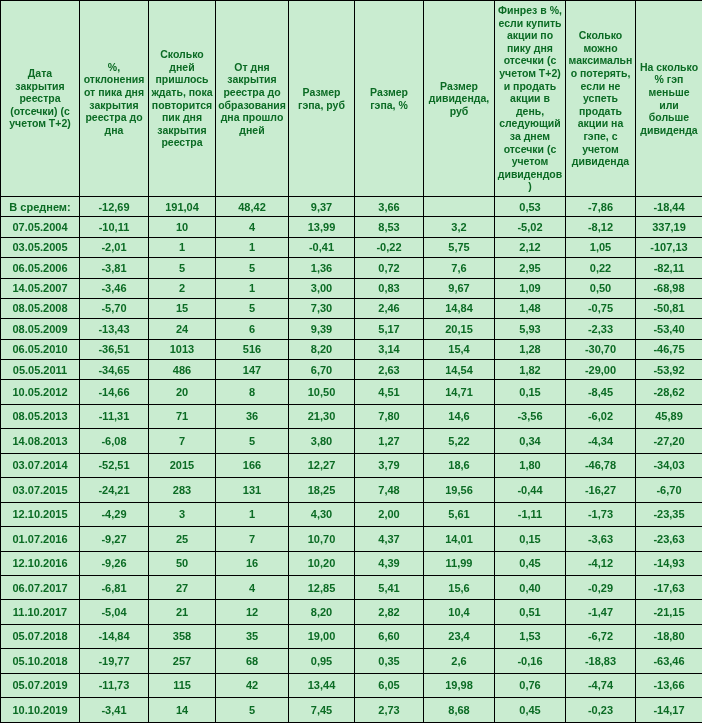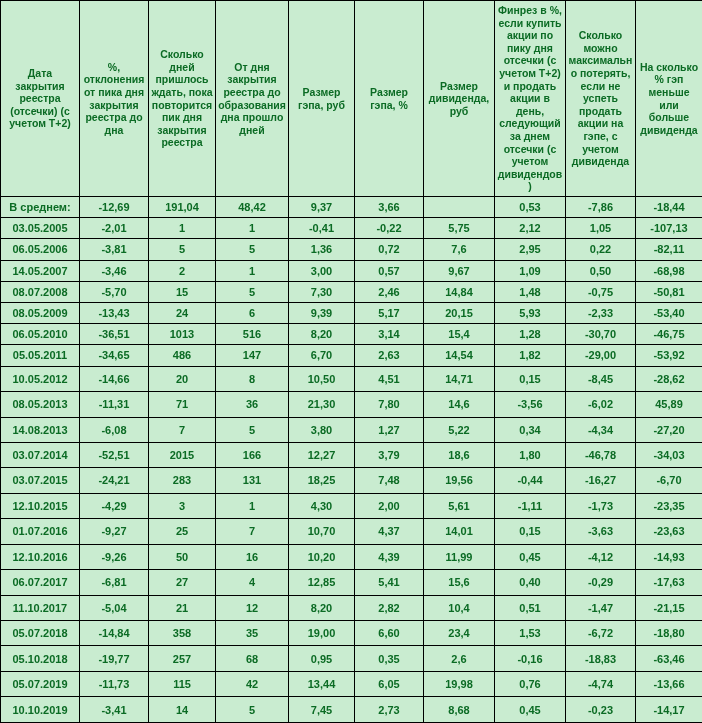--- a/index.html
+++ b/index.html
@@ -132,20 +132,32 @@
           <td>191,04</td>
           <td>48,42</td>
           <td>9,37</td>
           <td>3,66</td>
           <td class="numplain"></td>
           <td>0,53</td>
           <td>-7,86</td>
           <td>-18,44</td>
         </tr>
         <tr class="r-short">
+          <td class="datecell">07.05.2004</td>
+          <td>-10,11</td>
+          <td>10</td>
+          <td>4</td>
+          <td>13,99</td>
+          <td>8,53</td>
+          <td class="numplain">3,2</td>
+          <td>-5,02</td>
+          <td>-8,12</td>
+          <td>337,19</td>
+        </tr>
+        <tr class="r-short">
           <td class="datecell">03.05.2005</td>
           <td>-2,01</td>
           <td>1</td>
           <td>1</td>
           <td>-0,41</td>
           <td>-0,22</td>
           <td class="numplain">5,75</td>
           <td>2,12</td>
           <td>1,05</td>
           <td>-107,13</td>
@@ -161,28 +173,28 @@
           <td>2,95</td>
           <td>0,22</td>
           <td>-82,11</td>
         </tr>
         <tr class="r-short">
           <td class="datecell">14.05.2007</td>
           <td>-3,46</td>
           <td>2</td>
           <td>1</td>
           <td>3,00</td>
-          <td>0,57</td>
+          <td>0,83</td>
           <td class="numplain">9,67</td>
           <td>1,09</td>
           <td>0,50</td>
           <td>-68,98</td>
         </tr>
         <tr class="r-short">
-          <td class="datecell">08.07.2008</td>
+          <td class="datecell">08.05.2008</td>
           <td>-5,70</td>
           <td>15</td>
           <td>5</td>
           <td>7,30</td>
           <td>2,46</td>
           <td class="numplain">14,84</td>
           <td>1,48</td>
           <td>-0,75</td>
           <td>-50,81</td>
         </tr>

